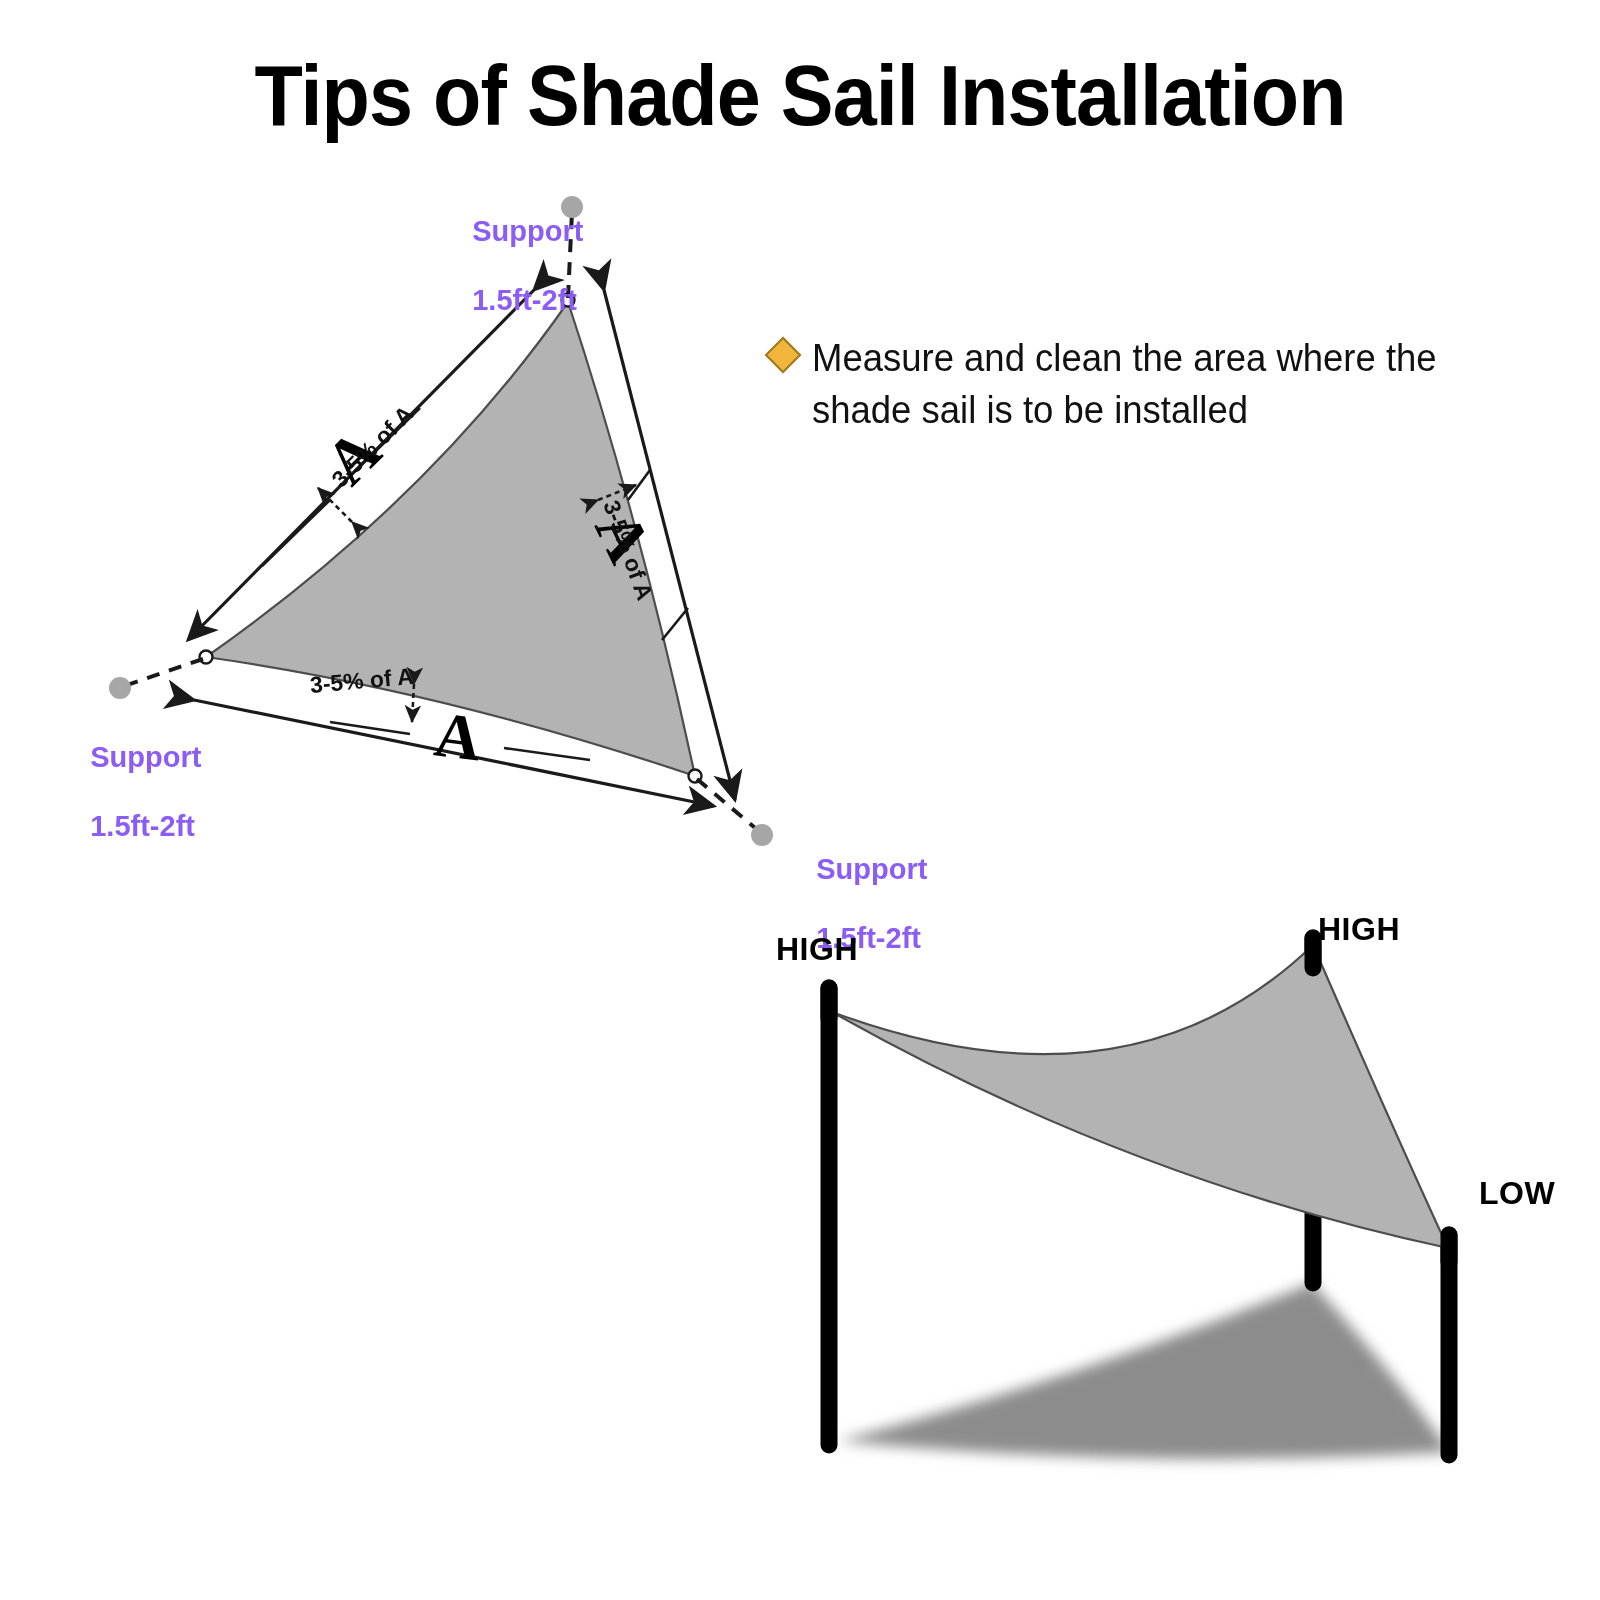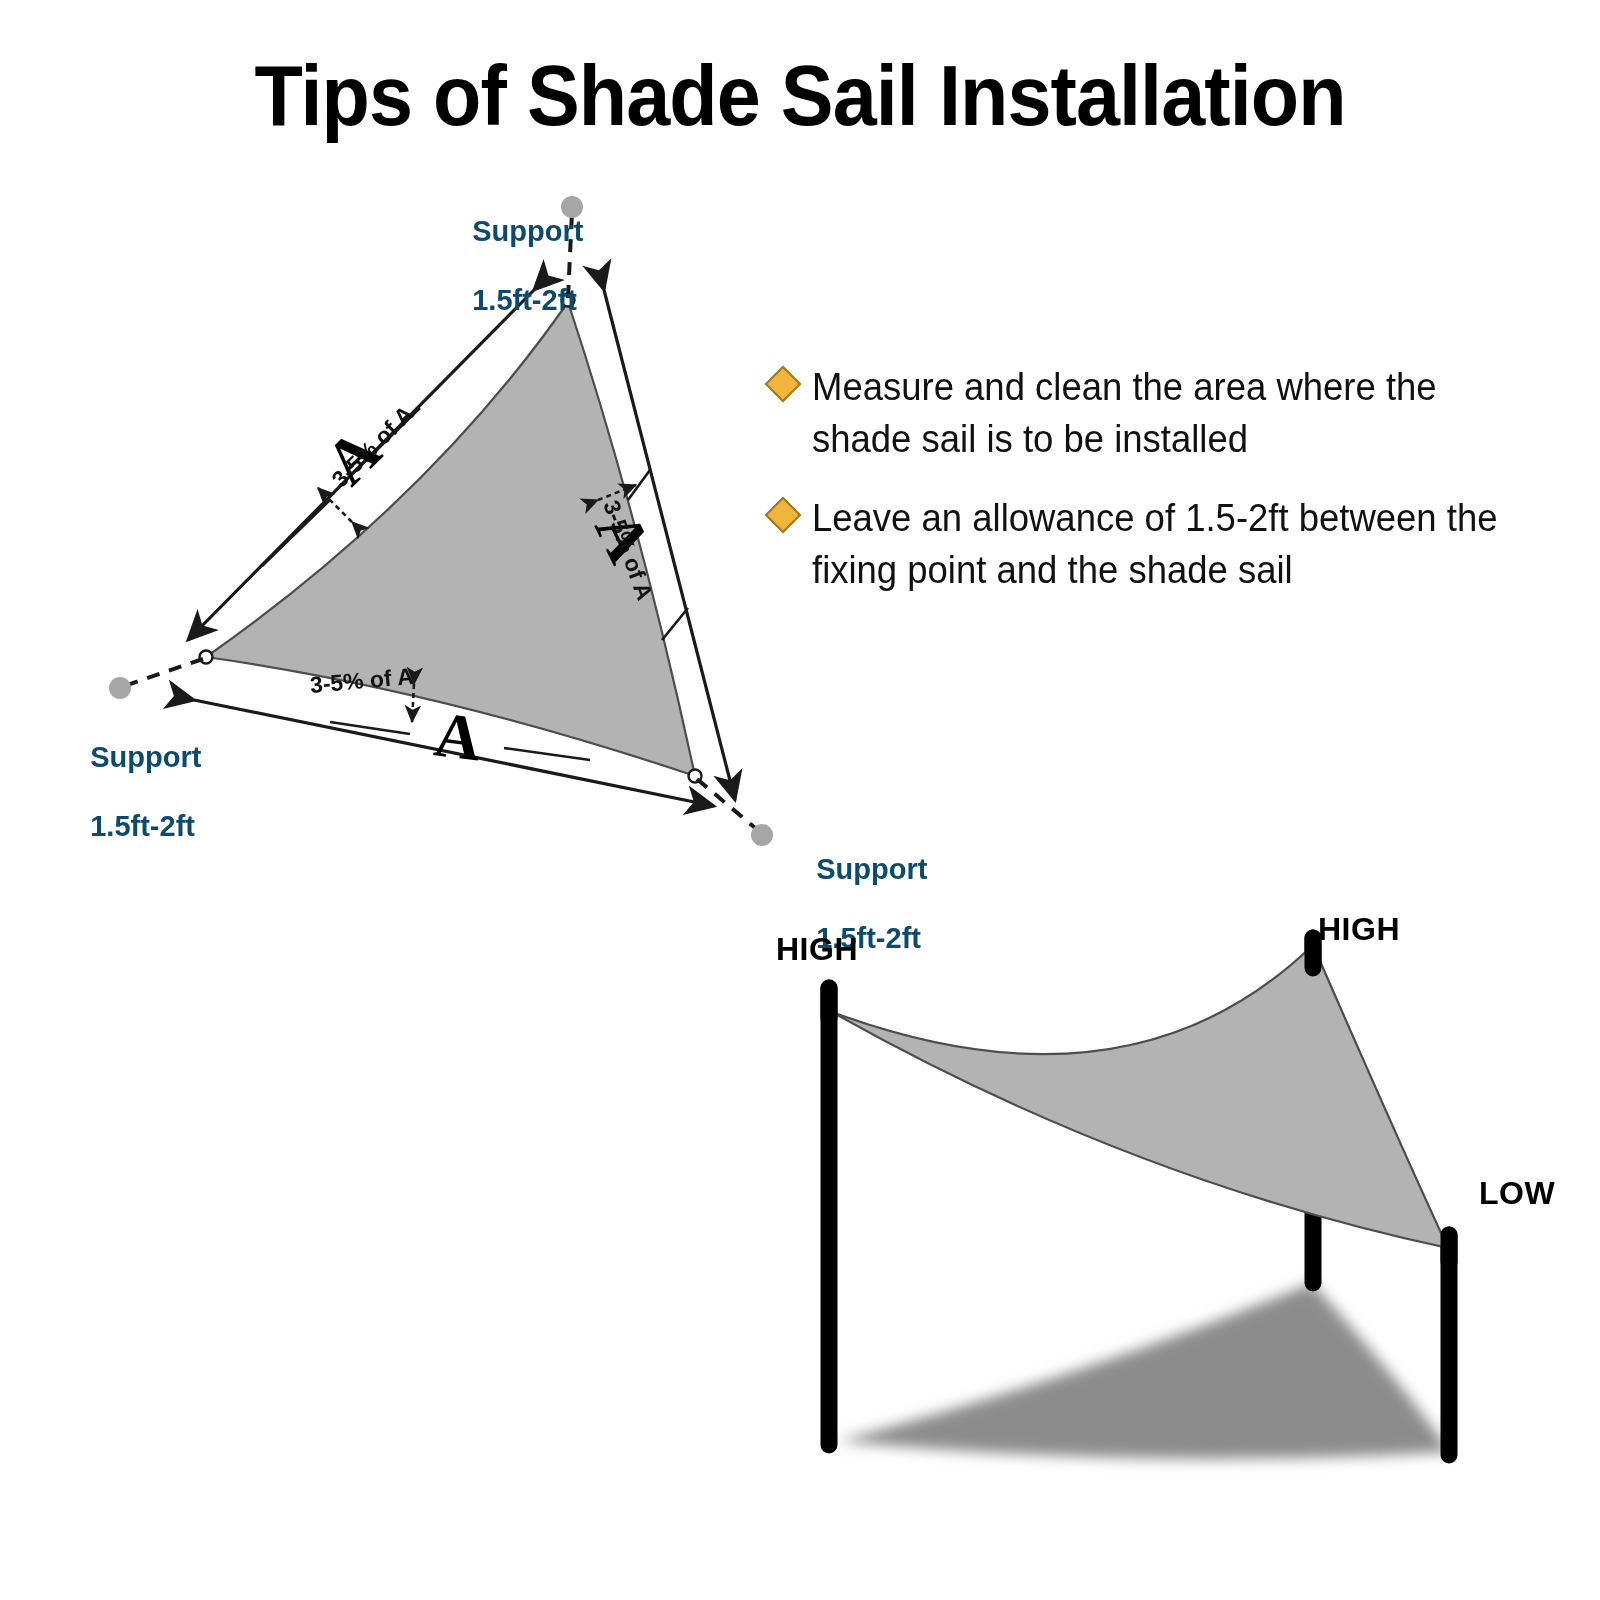--- a/index.html
+++ b/index.html
@@ -51,21 +51,20 @@
   }
 
   
   .bullet-list {
     position: absolute;
   }
   .bullet-list.right-list {
     left: 770px;
     top: 332px;
     width: 760px;
-    margin-top: 29px;
   }
   .bullet-list.left-list {
     left: 80px;
     top: 1048px;
     width: 700px;
   }
   .bullet-row {
     display: flex;
     align-items: flex-start;
     margin-bottom: 26px;
@@ -95,21 +94,21 @@
   }
   .bullet-list.left-list .bullet-text {
     font-weight: 600;
   }
 
   
   .dlabel {
     position: absolute;
     font-family: "Liberation Sans", sans-serif;
     font-weight: 600;
-    color: #0c4a6e;
+    color: #8b5cf6;
     line-height: 1.18;
     white-space: pre;
   }
   .support-label {
     font-size: 29px;
     text-align: center;
   }
   .sup-top   { left: 440px; top: 180px; width: 130px; }
   .sup-left  { left: 58px;  top: 706px; width: 130px; }
   .sup-right { left: 784px; top: 818px; width: 130px; }
@@ -244,20 +243,16 @@
 
   <div class="hl-label high-left">HIGH</div>
   <div class="hl-label high-right">HIGH</div>
   <div class="hl-label low-right">LOW</div>
 
   <div class="bullet-list right-list">
     <div class="bullet-row">
       <span class="diamond"></span>
       <span class="bullet-text">Measure and clean the area where the shade sail is to be installed</span>
     </div>
-    <div class="bullet-row">
-      <span class="diamond"></span>
-      <span class="bullet-text">Leave an allowance of 1.5-2ft between the fixing point and the shade sail</span>
-    </div>
   </div>
 
 
 </div>
 
 </body></html>

